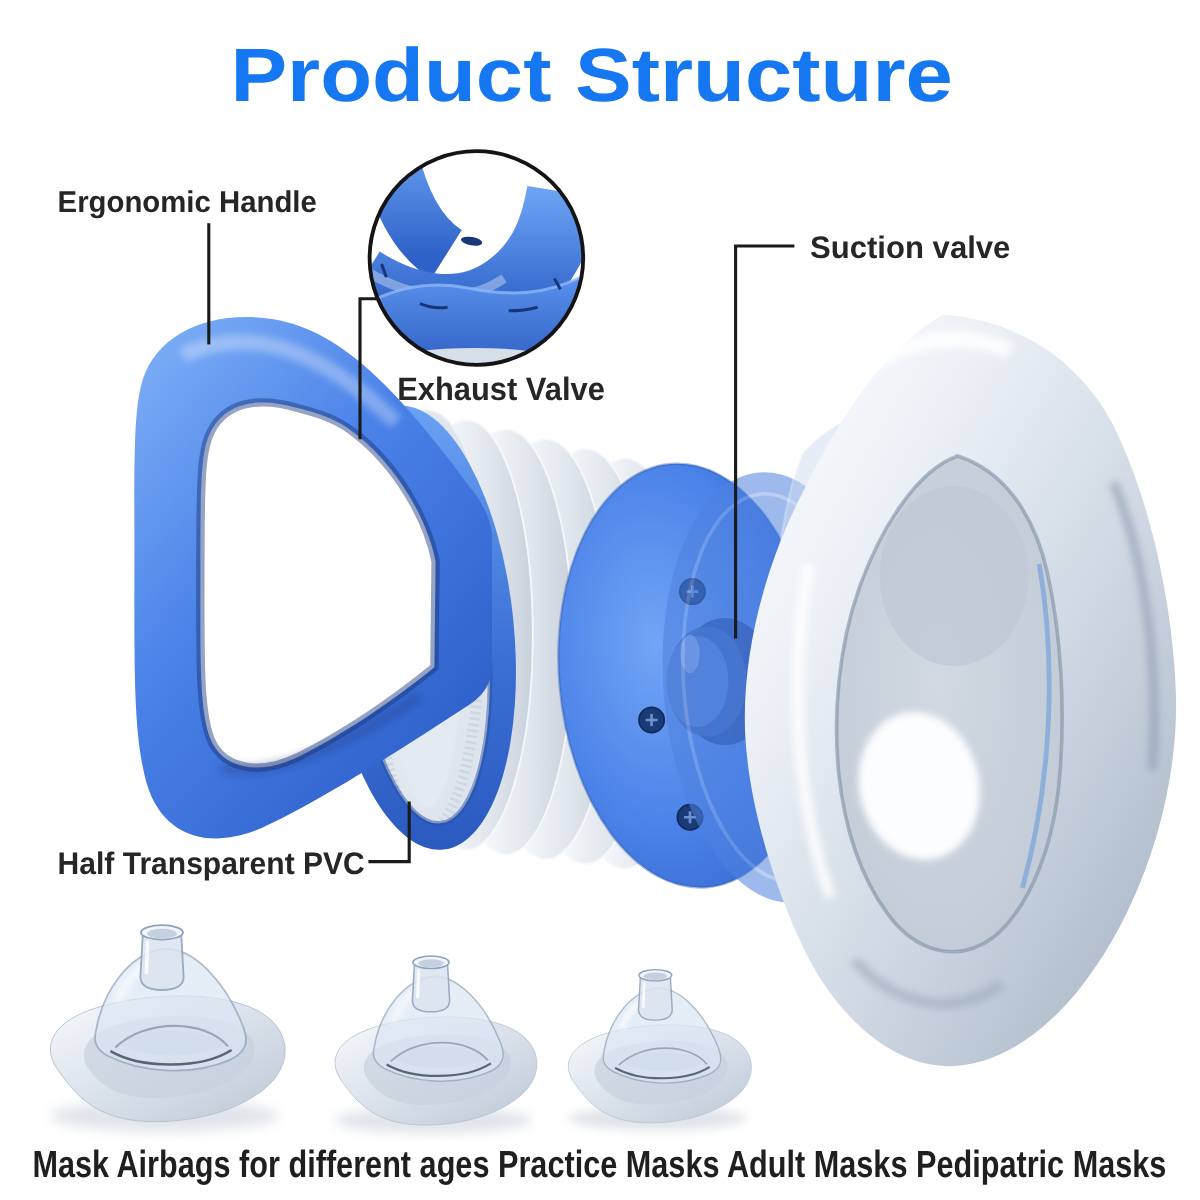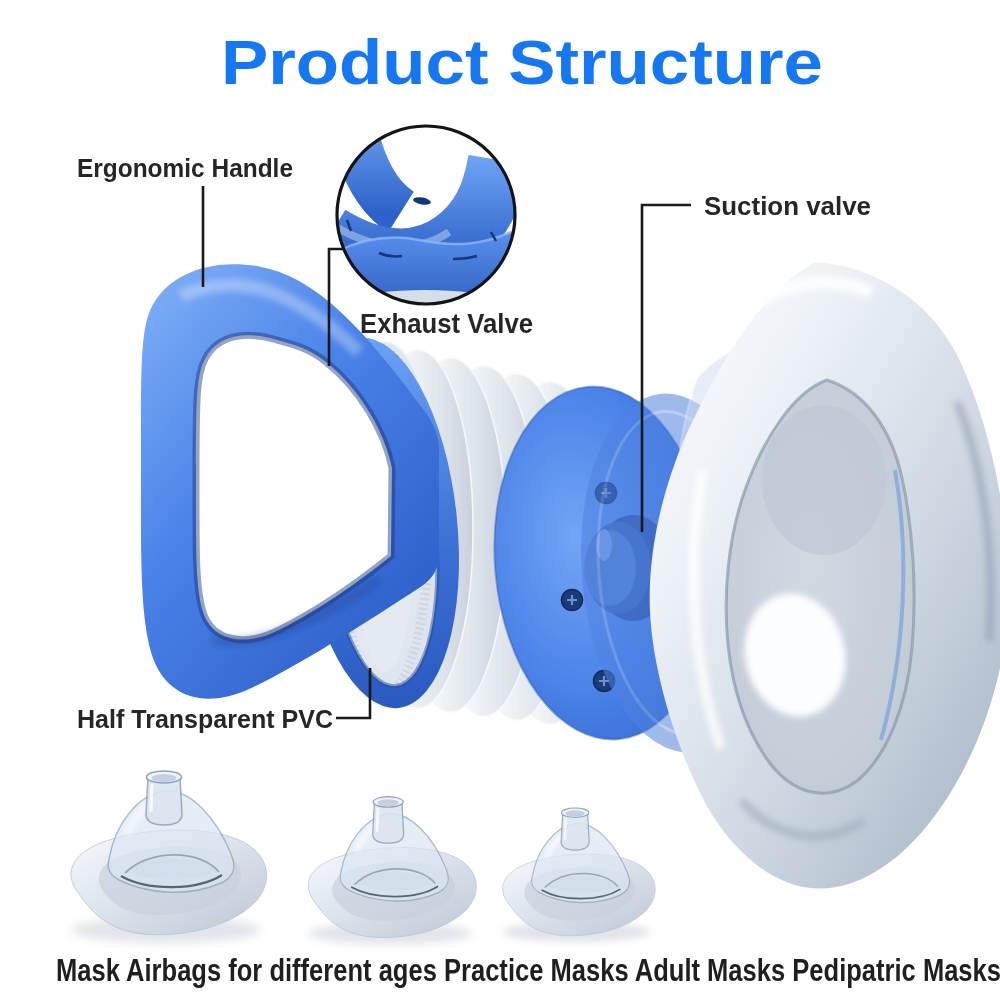--- a/index.html
+++ b/index.html
@@ -1,17 +1,17 @@
 <!DOCTYPE html>
 <html><head>
 <meta charset="utf-8">
 <style>
   html,body{margin:0;padding:0;background:#ffffff;}
   #stage{width:812px;height:1000px;position:relative;background:#fff;
-         font-family:"Liberation Sans", sans-serif;margin-left:29px;}
+         font-family:"Liberation Sans", sans-serif;}
   svg text{font-family:"Liberation Sans", sans-serif;}
   .callout{fill:none;stroke-width:2.6;stroke-linecap:butt;stroke-linejoin:miter;}
   .lbl{font-weight:bold;}
 </style>
 </head>
 <body>
 
 <div id="stage">
 <svg width="1000" height="1000" viewBox="0 0 1000 1000">
   <defs>

